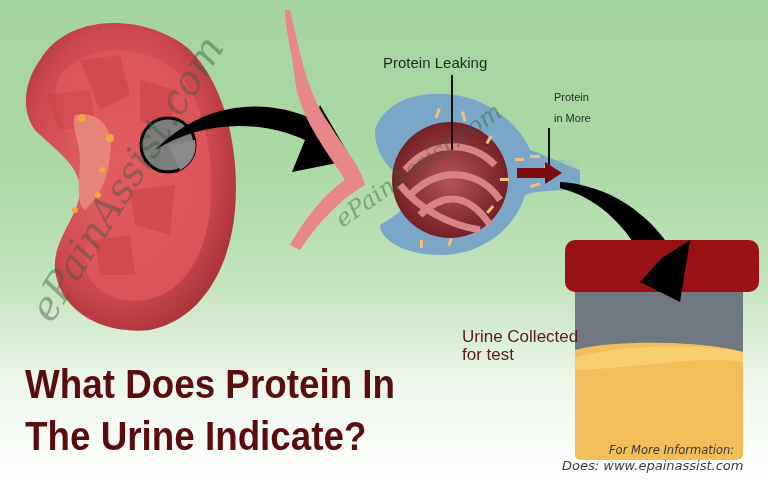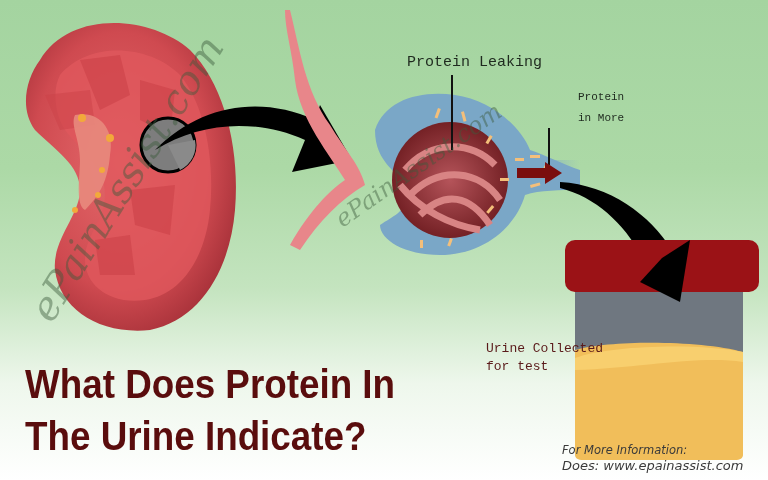--- a/index.html
+++ b/index.html
@@ -8,26 +8,26 @@
     position: relative; width: 768px; height: 480px; overflow: hidden;
     background: linear-gradient(180deg, #a4d4a0 0%, #acd9a6 35%, #c4e4bf 60%, #eef7ec 80%, #ffffff 100%);
   }
   svg.art { position: absolute; left: 0; top: 0; }
   .title {
     position: absolute; left: 25px; top: 358px;
     font-family: "Liberation Sans", sans-serif; font-weight: bold;
     font-size: 40px; line-height: 52px; color: #5a0d0d; letter-spacing: 0px;
     transform: scaleX(0.92); transform-origin: left top;
   }
-  .label { position: absolute; font-family: Liberation Mono, monospace; color: #1f2a1f; margin-left: 24px; }
+  .label { position: absolute; font-family: Liberation Sans, sans-serif; color: #1f2a1f; }
   .lbl-leak { left: 383px; top: 54px; font-size: 15px; }
   .lbl-urine { left: 554px; top: 87px; font-size: 11px; line-height: 21px; }
-  .lbl-collected { left: 462px; top: 340px; font-size: 13px; line-height: 18px; color: #5a1a1a; }
+  .lbl-collected { left: 462px; top: 328px; font-size: 17px; line-height: 18px; color: #5a1a1a; }
   .info { position: absolute; left: 562px; top: 443px; font-family: "DejaVu Sans", sans-serif; color: #3a3a3a; font-style: italic; }
-  .info .l1 { font-size: 11.5px; display: block; }
+  .info .l1 { font-size: 11.5px; display: block; margin-left: 47px; }
   .info .l2 { font-size: 13px; display: block; margin-top: 1px; }
   .wm { position: absolute; font-family: "DejaVu Serif", serif; font-style: italic; color: rgba(60,90,60,0.45); white-space: nowrap; }
   .wm1 { left: -10px; top: 150px; font-size: 40px; transform: rotate(-58deg); transform-origin: left top; top: 305px; left: 20px; }
   .wm2 { left: 330px; top: 210px; font-size: 24px; transform: rotate(-35deg); transform-origin: left top; }
 </style>
 </head>
 <body>
 
 <div class="canvas">
 

